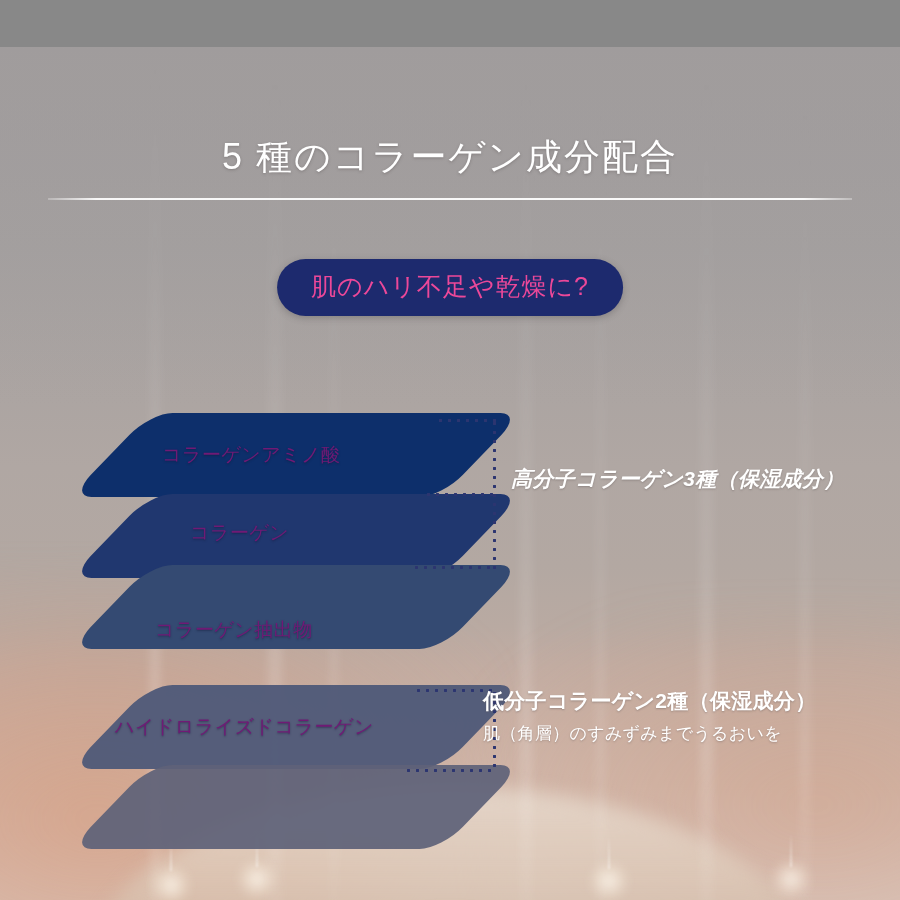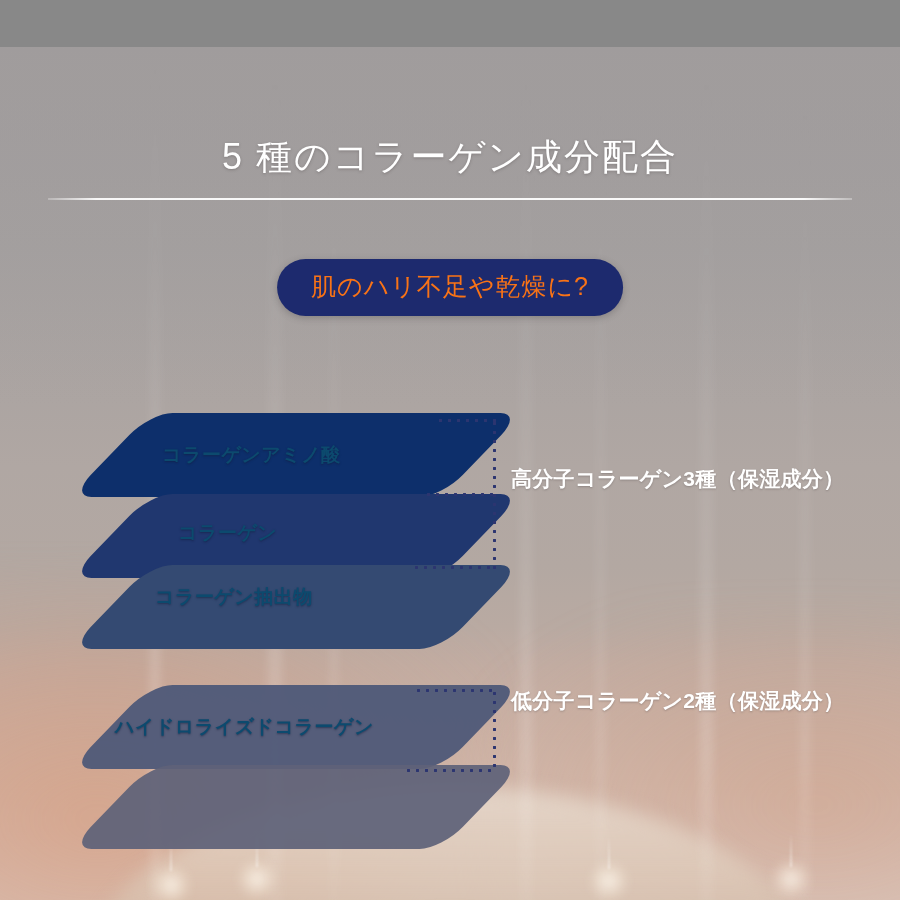--- a/index.html
+++ b/index.html
@@ -169,43 +169,42 @@
 
   
   .badge {
     position: absolute;
     left: 50%;
     transform: translateX(-50%);
     top: 212px;
     padding: 11px 34px 13px;
     border-radius: 30px;
     background: #1d2a6e;
-    color: #f97316;
+    color: #ec4899;
     font-size: 25px;
     letter-spacing: 1px;
     white-space: nowrap;
     box-shadow: 0 2px 7px rgba(60,55,60,0.3);
   }
 
   
   .slab {
     position: absolute;
     width: 372px;
     height: 84px;
     transform: skewX(-44deg);
     border-radius: 22px;
   }
   .slab-label {
     position: absolute;
-    color: #0c4a6e;
+    color: #701a75;
     font-size: 19px;
     letter-spacing: 0.5px;
     white-space: nowrap;
     text-shadow: 0 1px 2px rgba(20,25,55,0.5);
-    font-weight: bold;
   }
 
   
   .dot-h {
     position: absolute;
     height: 3px;
     background-image: radial-gradient(circle, #2c3570 1.4px, rgba(44,53,112,0) 1.6px);
     background-size: 9px 3px;
     background-repeat: repeat-x;
     background-position: 0 center;
@@ -271,40 +270,41 @@
 
   <div class="title">5 種のコラーゲン成分配合</div>
   <div class="divider"></div>
 
   <div class="badge">肌のハリ不足や乾燥に?</div>
 
   <div class="slab" style="left:110px; top:366px; background:#0d2f6b;"></div>
   <div class="slab-label" style="left:162px; top:395px;">コラーゲンアミノ酸</div>
 
   <div class="slab" style="left:110px; top:447px; background:#20376f;"></div>
-  <div class="slab-label" style="left:178px; top:473px;text-align:center;">コラーゲン</div>
+  <div class="slab-label" style="left:190px; top:473px;text-align:center;">コラーゲン</div>
 
   <div class="slab" style="left:110px; top:518px; background:#344a72;"></div>
-  <div class="slab-label" style="left:155px; top:537px;">コラーゲン抽出物</div>
+  <div class="slab-label" style="left:155px; top:570px;">コラーゲン抽出物</div>
 
   <div class="slab" style="left:110px; top:638px; background:#4e5878; opacity:.95;"></div>
   <div class="slab-label" style="left:115px; top:667px;">ハイドロライズドコラーゲン</div>
 
   <div class="slab" style="left:110px; top:718px; background:#5f6279; opacity:.93;"></div>
 
   <div class="dot-h" style="left:436px; top:372px; width:60px;"></div>
   <div class="dot-h" style="left:424px; top:446px; width:72px;"></div>
   <div class="dot-h" style="left:412px; top:519px; width:84px;"></div>
   <div class="dot-v" style="left:493px; top:372px; height:150px;"></div>
 
   <div class="dot-h" style="left:414px; top:642px; width:82px;"></div>
   <div class="dot-h" style="left:404px; top:722px; width:92px;"></div>
   <div class="dot-v" style="left:493px; top:642px; height:83px;"></div>
 
-  <div class="anno" style="left:511px; top:418px;">
+  <div class="anno" style="left:511px; top:418px;font-style:italic;">
     <div class="anno-head">高分子コラーゲン3種（保湿成分）</div>
   </div>
 
-  <div class="anno" style="left:511px; top:640px;">
+  <div class="anno" style="left:483px; top:640px;">
     <div class="anno-head">低分子コラーゲン2種（保湿成分）</div>
+    <div class="anno-line">肌（角層）のすみずみまでうるおいを</div>
   </div>
 
 </div>
 
 </body></html>

